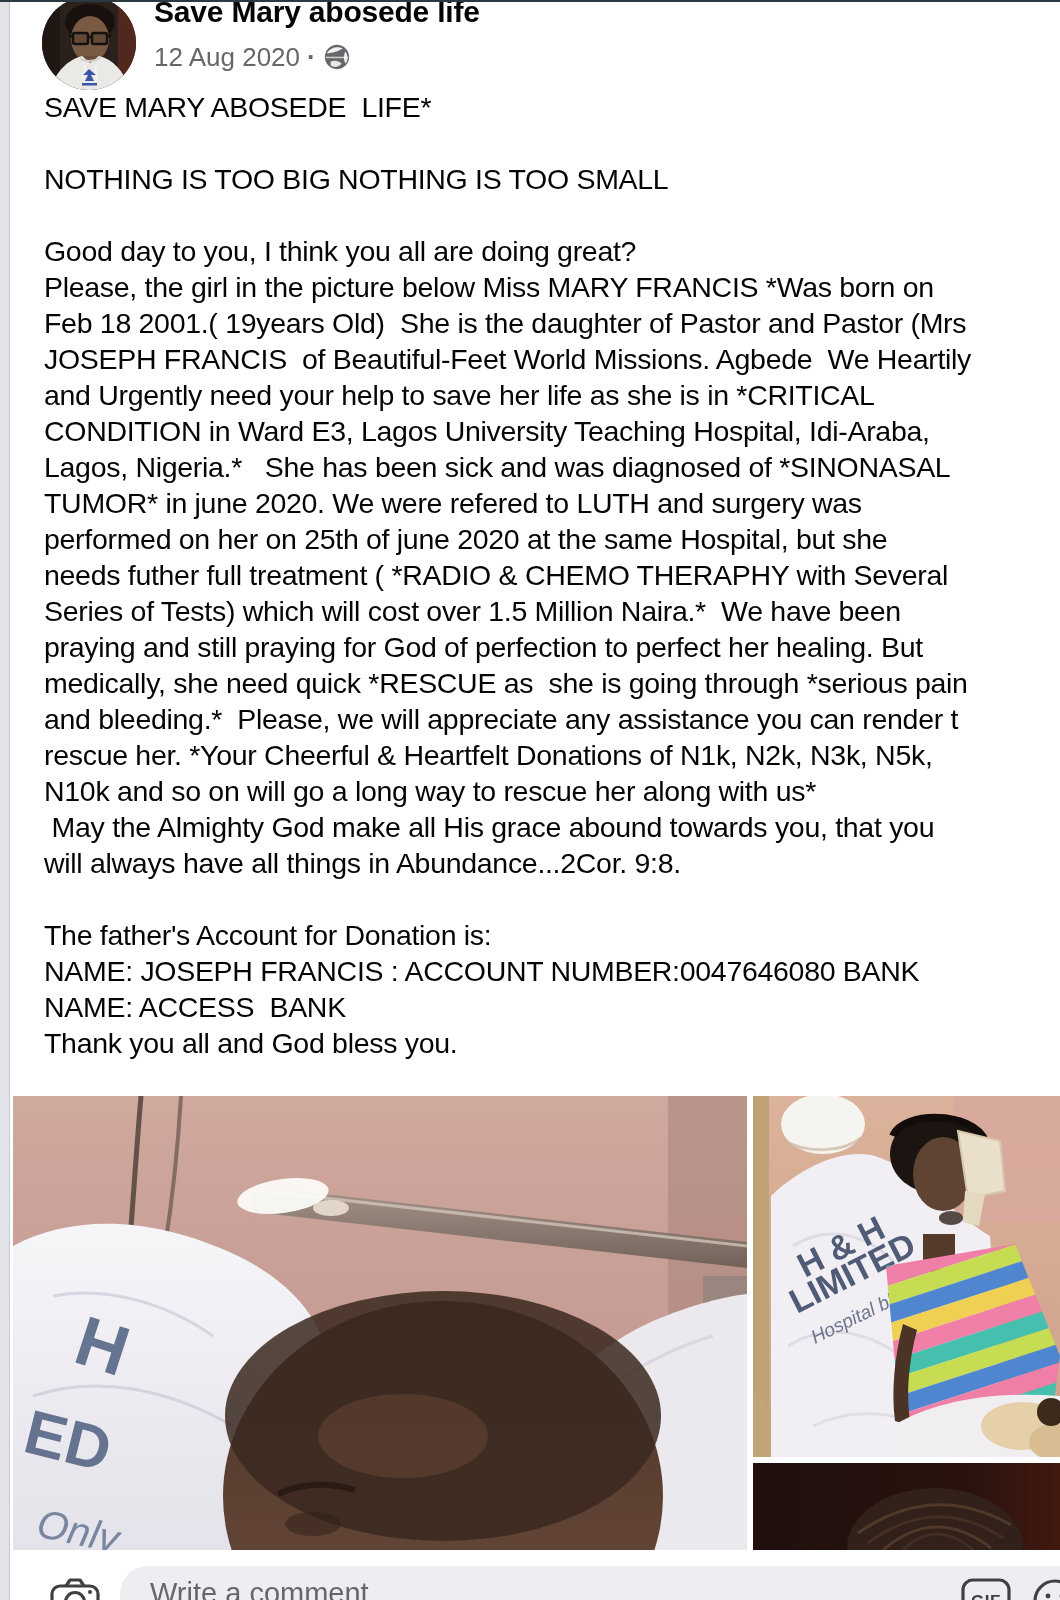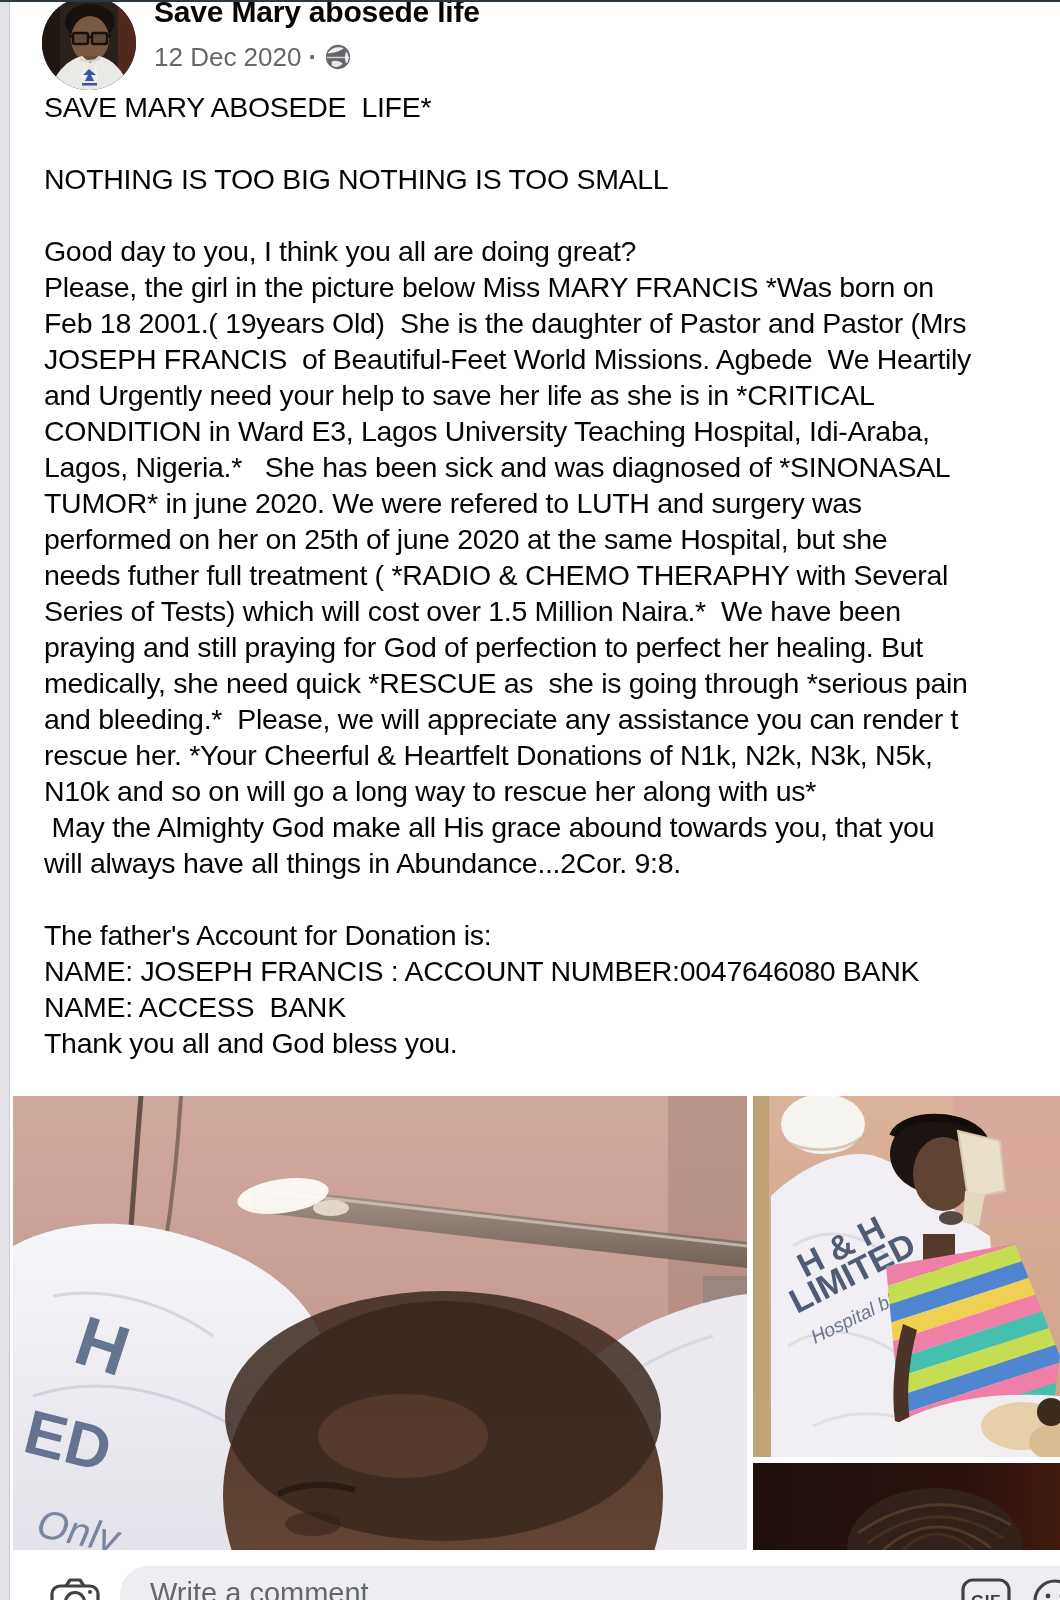--- a/index.html
+++ b/index.html
@@ -60,21 +60,21 @@
       <path d="M8,94 C14,74 28,63 40,60 L48,67 L57,60 C70,63 82,74 88,94 Z" fill="#ebe9e6"></path>
       <path d="M38,62 C42,66 52,66 58,62" fill="none" stroke="#d2cfcb" stroke-width="2"></path>
       <line x1="43" y1="69" x2="41" y2="84" stroke="#f4f2f0" stroke-width="2"></line>
       <line x1="53" y1="69" x2="55" y2="84" stroke="#f4f2f0" stroke-width="2"></line>
       <path d="M47,73 l-6,6 h5 l-3,6 h9 l-3,-6 h5 Z" fill="#3b55a8"></path>
       <rect x="40" y="87" width="15" height="2.5" fill="#3b55a8"></rect>
     </svg>
   </div>
   <div class="author-name">Save Mary abosede life</div>
   <div class="meta-row">
-    <span>12 Dec 2020</span>
+    <span>12 Aug 2020</span>
     <span class="dot">·</span>
     <svg class="globe" viewBox="0 0 30 30">
       <circle cx="15" cy="15" r="13" fill="#65676b"></circle>
       <path d="M4,11 C8,5 15,3.5 21,5.5 C17,9 10,10.5 4,11 Z" fill="#ffffff" opacity="0.9"></path>
       <path d="M24,9 C27,13 27,18 24.5,22 C22,19 21.5,13.5 24,9 Z" fill="#ffffff" opacity="0.85"></path>
       <path d="M8,20 C12,18 17,19 20,22 C17,26 12,26.5 8.5,24.5 Z" fill="#ffffff" opacity="0.85"></path>
       <path d="M3,15.5 h24" stroke="#ffffff" stroke-width="1.6" opacity="0.7"></path>
     </svg>
   </div>
 

